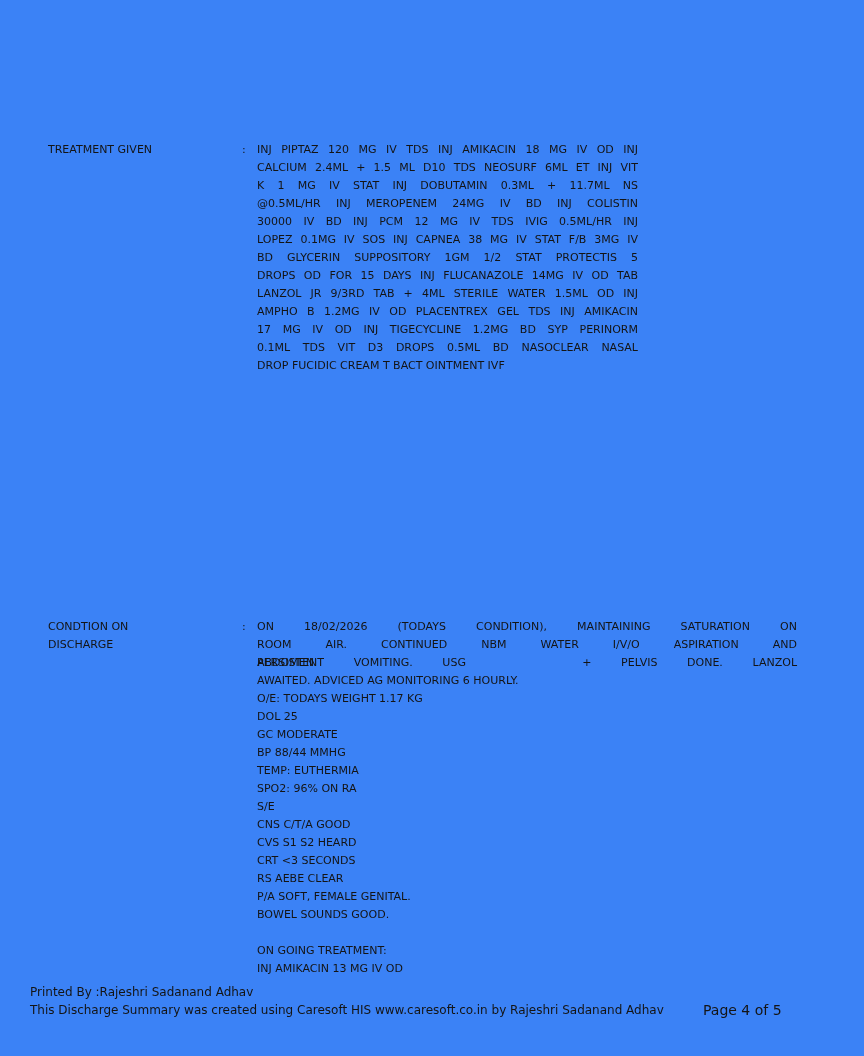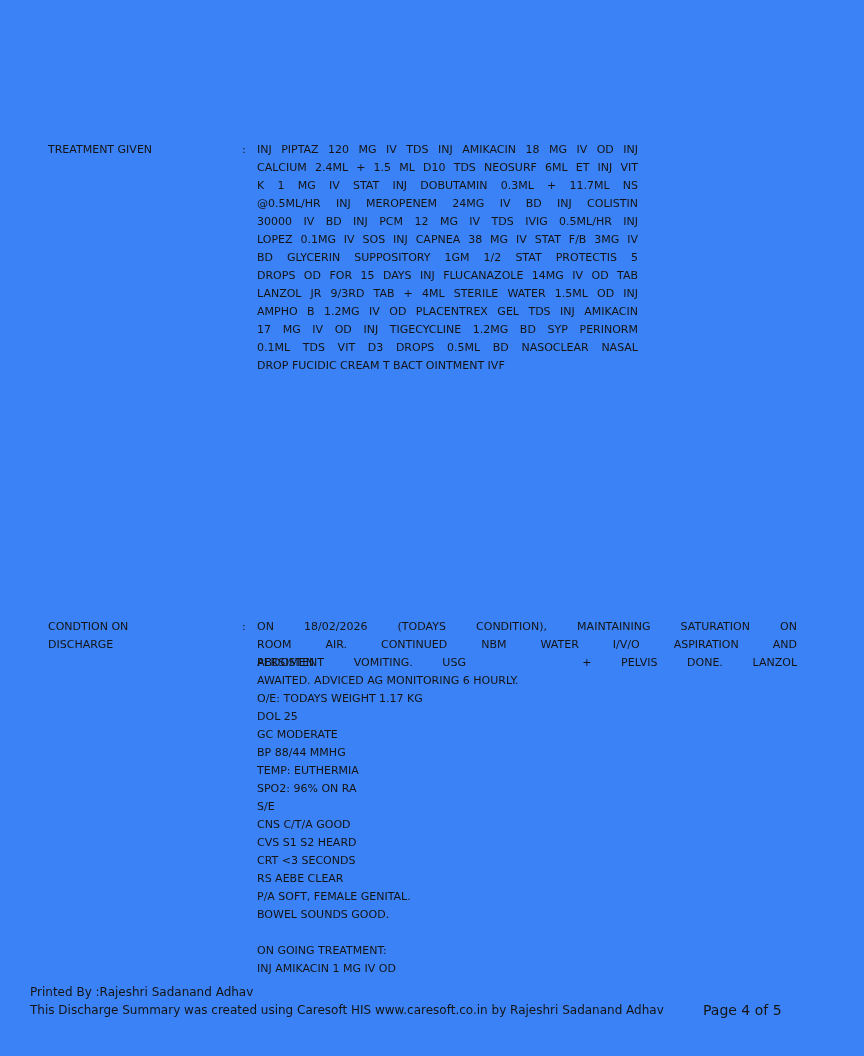--- a/index.html
+++ b/index.html
@@ -84,21 +84,21 @@
       <div class="line">SPO2: 96% ON RA</div>
       <div class="line">S/E</div>
       <div class="line">CNS C/T/A GOOD</div>
       <div class="line">CVS S1 S2 HEARD</div>
       <div class="line">CRT &lt;3 SECONDS</div>
       <div class="line">RS AEBE CLEAR</div>
       <div class="line">P/A SOFT, FEMALE GENITAL.</div>
       <div class="line">BOWEL SOUNDS GOOD.</div>
       <div class="line"></div>
       <div class="line">ON GOING TREATMENT:</div>
-      <div class="line">INJ AMIKACIN 1 MG IV OD</div>
+      <div class="line">INJ AMIKACIN 13 MG IV OD</div>
     </div>
   </div>
 
   <div class="footer-line" id="printed-by">Printed By :Rajeshri Sadanand Adhav</div>
   <div class="footer-line" id="created-line">This Discharge Summary was created using Caresoft HIS www.caresoft.co.in by Rajeshri Sadanand Adhav</div>
   <div class="footer-line" id="page-number">Page 4 of 5</div>
 
 </div>
 
 </body></html>

